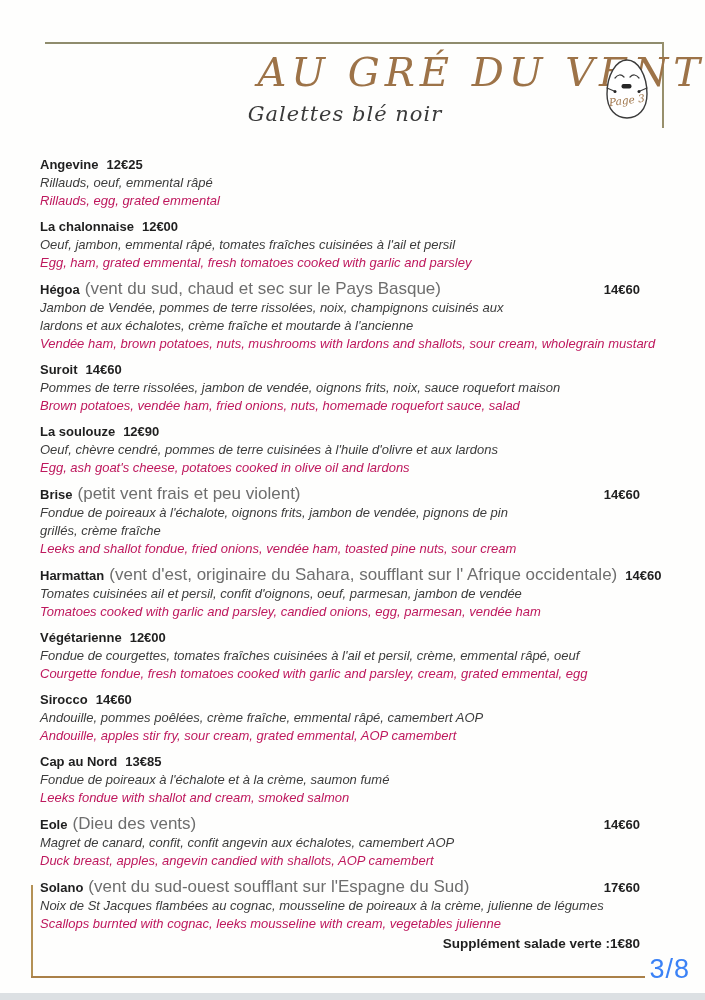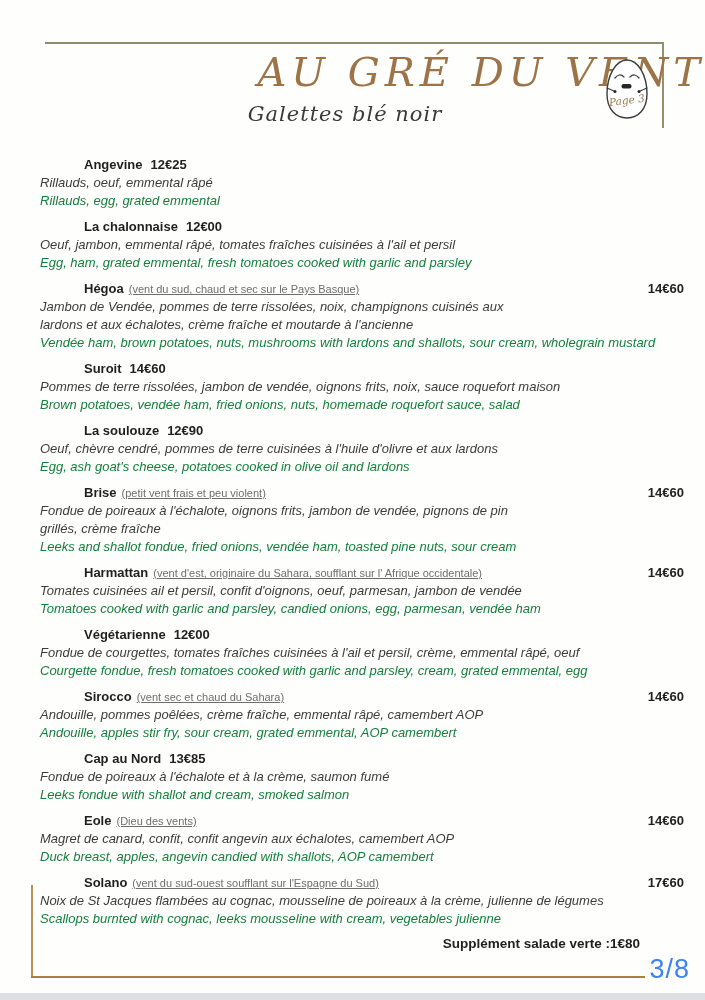--- a/index.html
+++ b/index.html
@@ -37,30 +37,30 @@
     font-style:italic;
     font-size:21px; line-height:28px;
     letter-spacing:1px;
     color:#3a3a3a;
   }
   .egg-badge { position:absolute; left:603px; top:57px; width:48px; height:64px; }
 
   
   .menu-list { position:absolute; left:40px; top:156px; width:600px; }
   .item { margin-bottom:8px; }
-  .item-head { display:flex; align-items:baseline; width:600px; font-size:13px; line-height:18px;margin-left:44px; }
+  .item-head { display:flex; align-items:baseline; width:600px; font-size:13px; line-height:18px; }
   .item-name { font-weight:bold; color:#1f1f1f; white-space:nowrap; }
-  .item-sub  { margin-left:5px; color:#6e6e6e; font-size:11px; flex:1 1 auto; white-space:nowrap;text-decoration:underline; }
+  .item-sub  { margin-left:5px; color:#6e6e6e; font-size:17px; flex:1 1 auto; white-space:nowrap; }
   .item-price{ font-weight:bold; color:#1f1f1f; white-space:nowrap; margin-left:8px; }
   .item-fr {
     width:632px; font-style:italic; color:#3c3c3c;
     font-size:13px; line-height:18px; white-space:pre-line;
   }
   .item-en {
-    width:632px; font-style:italic; color:#15803d;
+    width:632px; font-style:italic; color:#be185d;
     font-size:13px; line-height:18px;
   }
 
   
   .supplement {
     position:absolute; left:40px; top:936px; width:600px;
     display:flex; justify-content:flex-end; align-items:baseline;
     font-size:13.5px; font-weight:bold; color:#1f1f1f;
   }
 
@@ -177,21 +177,20 @@
 
         <span class="item-price">12€00</span>
       </div>
       <div class="item-fr">Fondue de courgettes, tomates fraîches cuisinées à l'ail et persil, crème, emmental râpé, oeuf</div>
       <div class="item-en">Courgette fondue, fresh tomatoes cooked with garlic and parsley, cream, grated emmental, egg</div>
     </div>
 
     <div class="item">
       <div class="item-head">
         <span class="item-name">Sirocco</span>
-        <span class="item-sub">(vent sec et chaud du Sahara)</span>
         <span class="item-price">14€60</span>
       </div>
       <div class="item-fr">Andouille, pommes poêlées, crème fraîche, emmental râpé, camembert AOP</div>
       <div class="item-en">Andouille, apples stir fry, sour cream, grated emmental, AOP camembert</div>
     </div>
 
     <div class="item">
       <div class="item-head">
         <span class="item-name">Cap au Nord</span>
 

